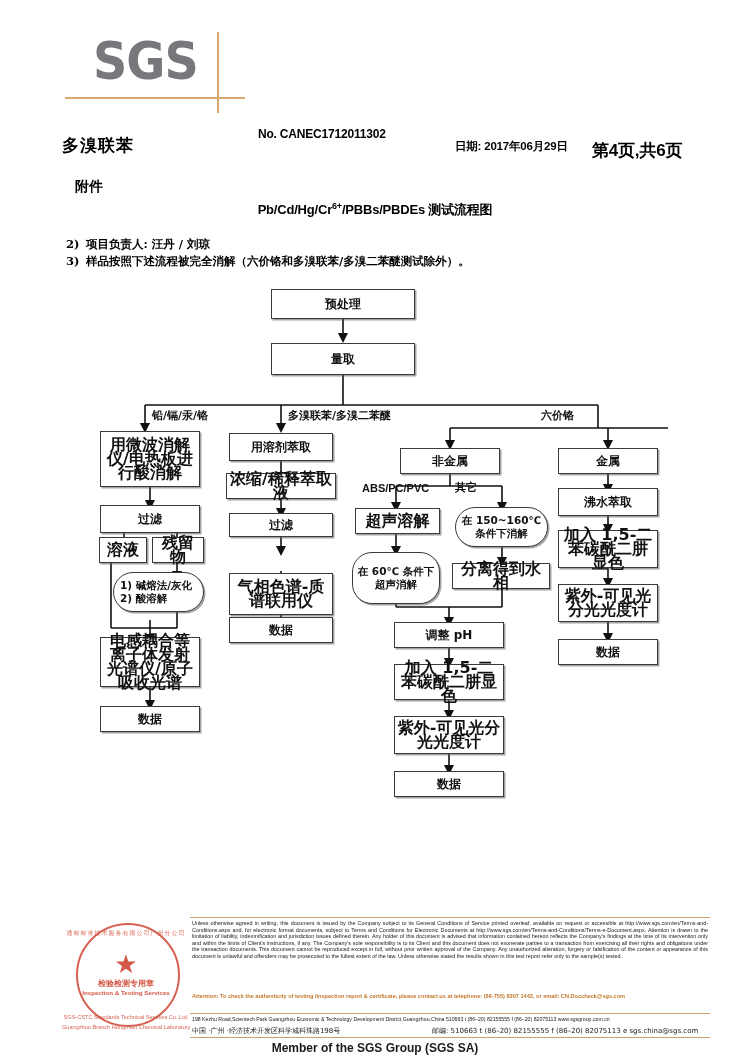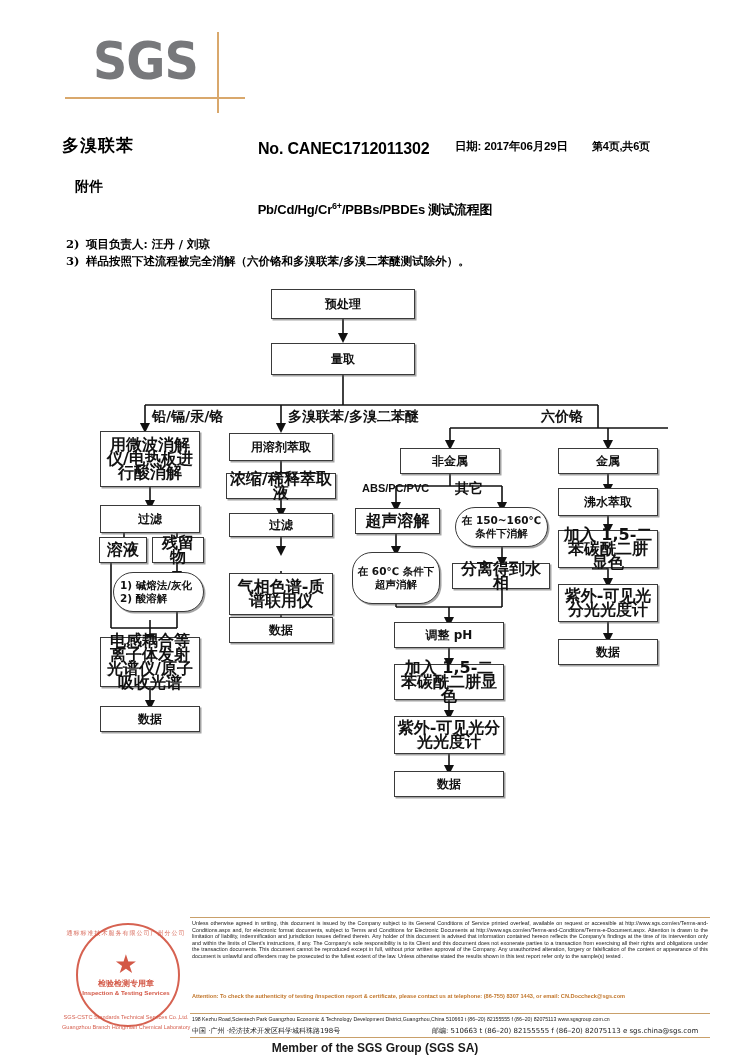--- a/index.html
+++ b/index.html
@@ -67,38 +67,38 @@
     left: 62px;
     top: 134px;
     font-family: "DejaVu Sans", sans-serif;
     font-weight: bold;
     font-size: 17px;
     letter-spacing: 1px;
   }
   .report-no {
     position: absolute;
     left: 258px;
-    top: 140px;
-    font-size: 16px;
+    top: 127px;
+    font-size: 12px;
     font-weight: bold;
     letter-spacing: -0.2px;
   }
   .report-date {
     position: absolute;
     left: 455px;
     top: 139px;
     font-size: 11.5px;
     font-weight: bold;
     letter-spacing: -0.2px;
   }
   .report-page {
     position: absolute;
     left: 592px;
     top: 139px;
-    font-size: 11px;
+    font-size: 17px;
     font-weight: bold;
     letter-spacing: -0.2px;
   }
   .appendix {
     position: absolute;
     left: 75px;
     top: 178px;
     font-family: "DejaVu Sans", sans-serif;
     font-weight: bold;
     font-size: 14px;
@@ -155,21 +155,21 @@
     color: #111;
     box-shadow: 1.5px 1.5px 0 rgba(90,90,90,0.55);
     padding: 1px 2px;
   }
   .node.small { font-size: 16px; line-height: 14px; }
   .node.tiny { font-size: 10.5px; line-height: 13px; border-radius: 20px; }
   .node.left-align { justify-content: flex-start; text-align: left; padding-left: 6px; }
 
   .edge-label {
     position: absolute;
-    font-size: 14px;
+    font-size: 11px;
     font-weight: bold;
     font-family: "DejaVu Sans", sans-serif;
     color: #111;
     white-space: nowrap;
   }
   .edge-label.latin { font-family: "Liberation Sans", sans-serif; font-size: 11px; }
 
   
   .footer-rule {
     position: absolute;

